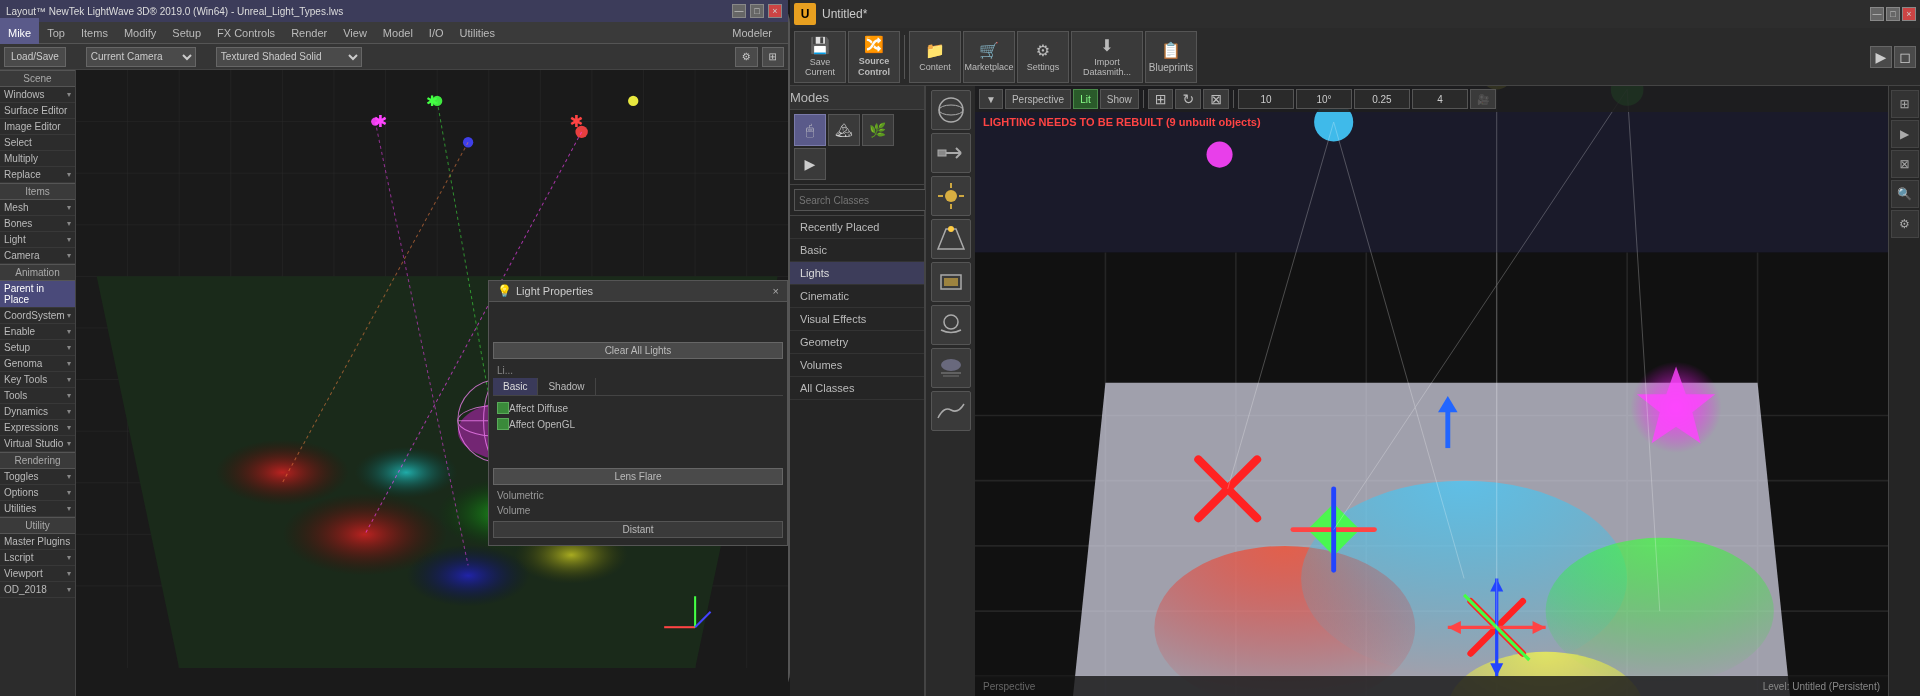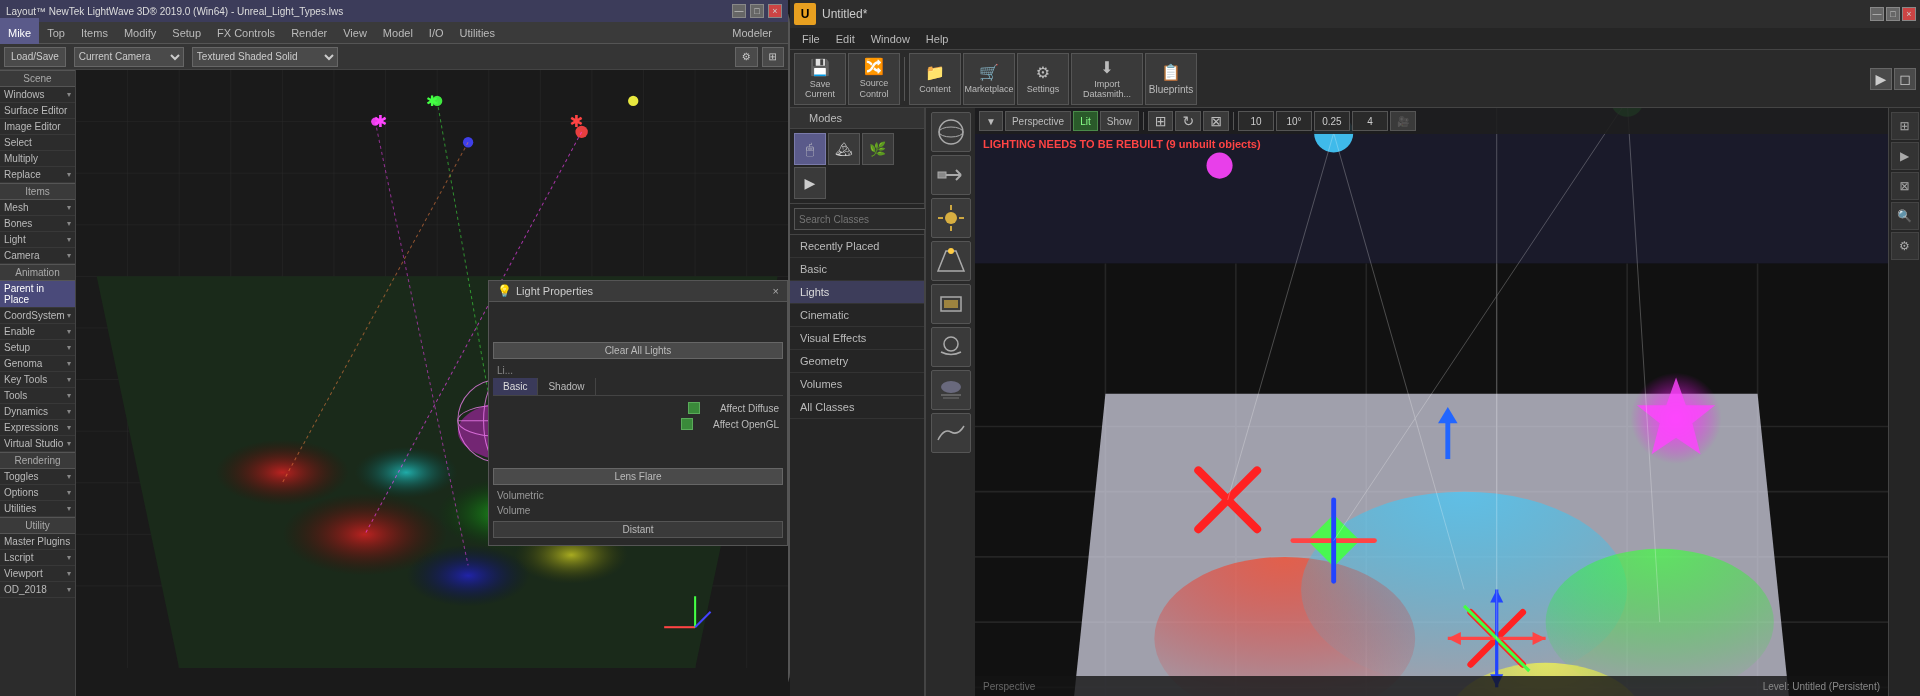--- a/index.html
+++ b/index.html
@@ -78,21 +78,21 @@
       color: #fff;
     }
 
     .lw-toolbar {
       background: #353535;
       display: flex;
       align-items: center;
       padding: 2px 4px;
       height: 26px;
       border-bottom: 1px solid #444;
-      gap: 8px;
+      gap: 20px;
     }
 
     .lw-toolbar-btn {
       background: #4a4a4a;
       border: 1px solid #666;
       color: #ccc;
       padding: 2px 6px;
       font-size: 10px;
       cursor: pointer;
       height: 20px;
@@ -255,22 +255,22 @@
     .ue-modes-panel {
       width: 135px;
       background: #252525;
       border-right: 1px solid #444;
       display: flex;
       flex-direction: column;
     }
 
     .modes-header {
       background: #333;
-      padding: 4px 19px;
-      font-size: 11px;
+      padding: 4px 0;
+      font-size: 13px;
       color: #bbb;
       border-bottom: 1px solid #444;
     }
 
     .modes-icons {
       display: flex;
       padding: 4px;
       gap: 2px;
       border-bottom: 1px solid #444;
       flex-wrap: wrap;
@@ -448,22 +448,21 @@
 
     .lp-tab.active {
       background: #3a3a5a;
       color: #ddd;
     }
 
     .lp-row {
       display: flex;
       align-items: center;
       padding: 2px 4px;
-      gap: 20px;
-      justify-content: flex-end;
+      gap: 0;
     }
 
     .lp-checkbox {
       width: 12px; height: 12px;
       background: #3a8a3a;
       border: 1px solid #5aaa5a;
     }
 
     .lp-label {
       font-size: 10px; color: #bbb;
@@ -493,21 +492,21 @@
 
     .bottom-status {
       font-size: 10px; color: #888;
     }
 
     
     .vp-num {
       background: #2a2a2a;
       border: 1px solid #555;
       color: #ccc;
-      width: 36px;
+      width: 56px;
       height: 20px;
       font-size: 10px;
       text-align: center;
       display: flex; align-items: center; justify-content: center;
     }
 
     .ue-toolbar-right {
       margin-left: auto;
       display: flex;
       align-items: center;
@@ -759,37 +758,31 @@
       <div class="ue-logo">U</div>
       <span class="ue-title">Untitled*</span>
     </div>
     <div class="ue-win-controls">
       <div class="win-btn">—</div>
       <div class="win-btn">□</div>
       <div class="win-btn" style="background:#c44">×</div>
     </div>
   </div>
 
-  <div class="ue-menubar">
-    <div class="ue-menu-item">File</div>
-    <div class="ue-menu-item">Edit</div>
-    <div class="ue-menu-item">Window</div>
-    <div class="ue-menu-item">Help</div>
-  </div>
 
   <div class="ue-toolbar">
 
     <div class="ue-tool-btn">
       <span class="ue-tool-icon">💾</span>
       <span style="font-size:9px;">Save Current</span>
     </div>
 
     <div class="ue-tool-btn">
       <span class="ue-tool-icon">🔀</span>
-      <span style="font-size:9px;text-align:center;line-height:1.2;">Source Control</span>
+      <span style="font-size:9px;text-align:center;line-height:1.2;font-weight:bold;">Source Control</span>
     </div>
 
     <div class="ue-toolbar-sep"></div>
 
     <div class="ue-tool-btn">
       <span class="ue-tool-icon">📁</span>
       <span style="font-size:9px;">Content</span>
     </div>
 
     <div class="ue-tool-btn">

